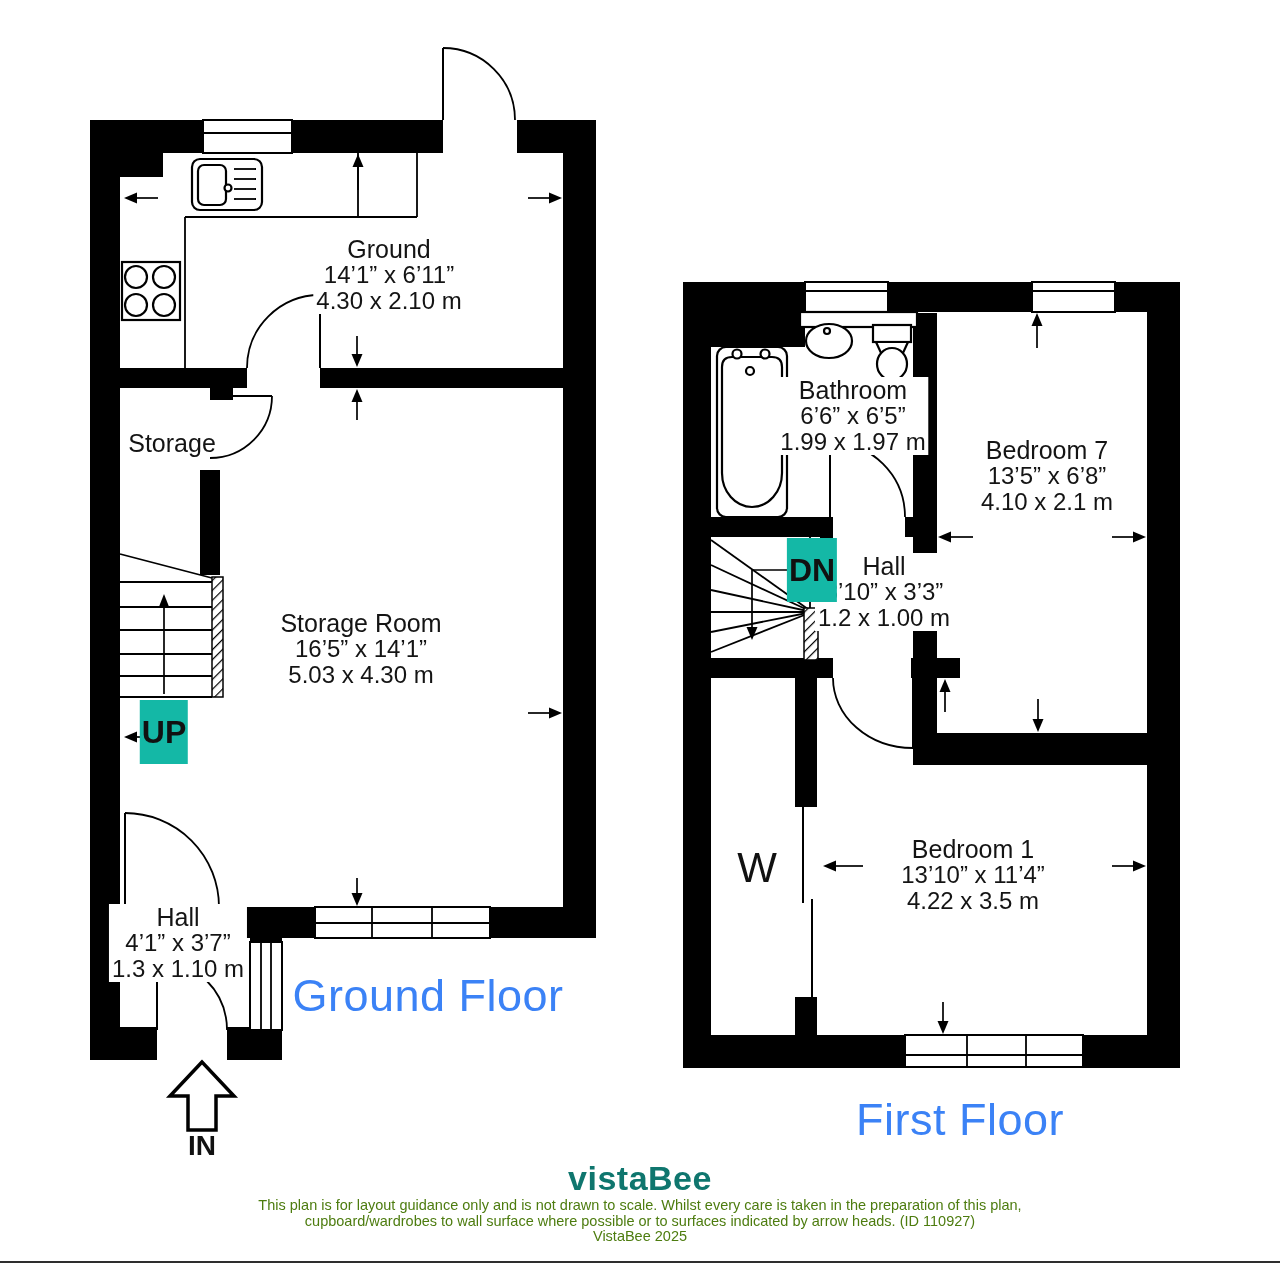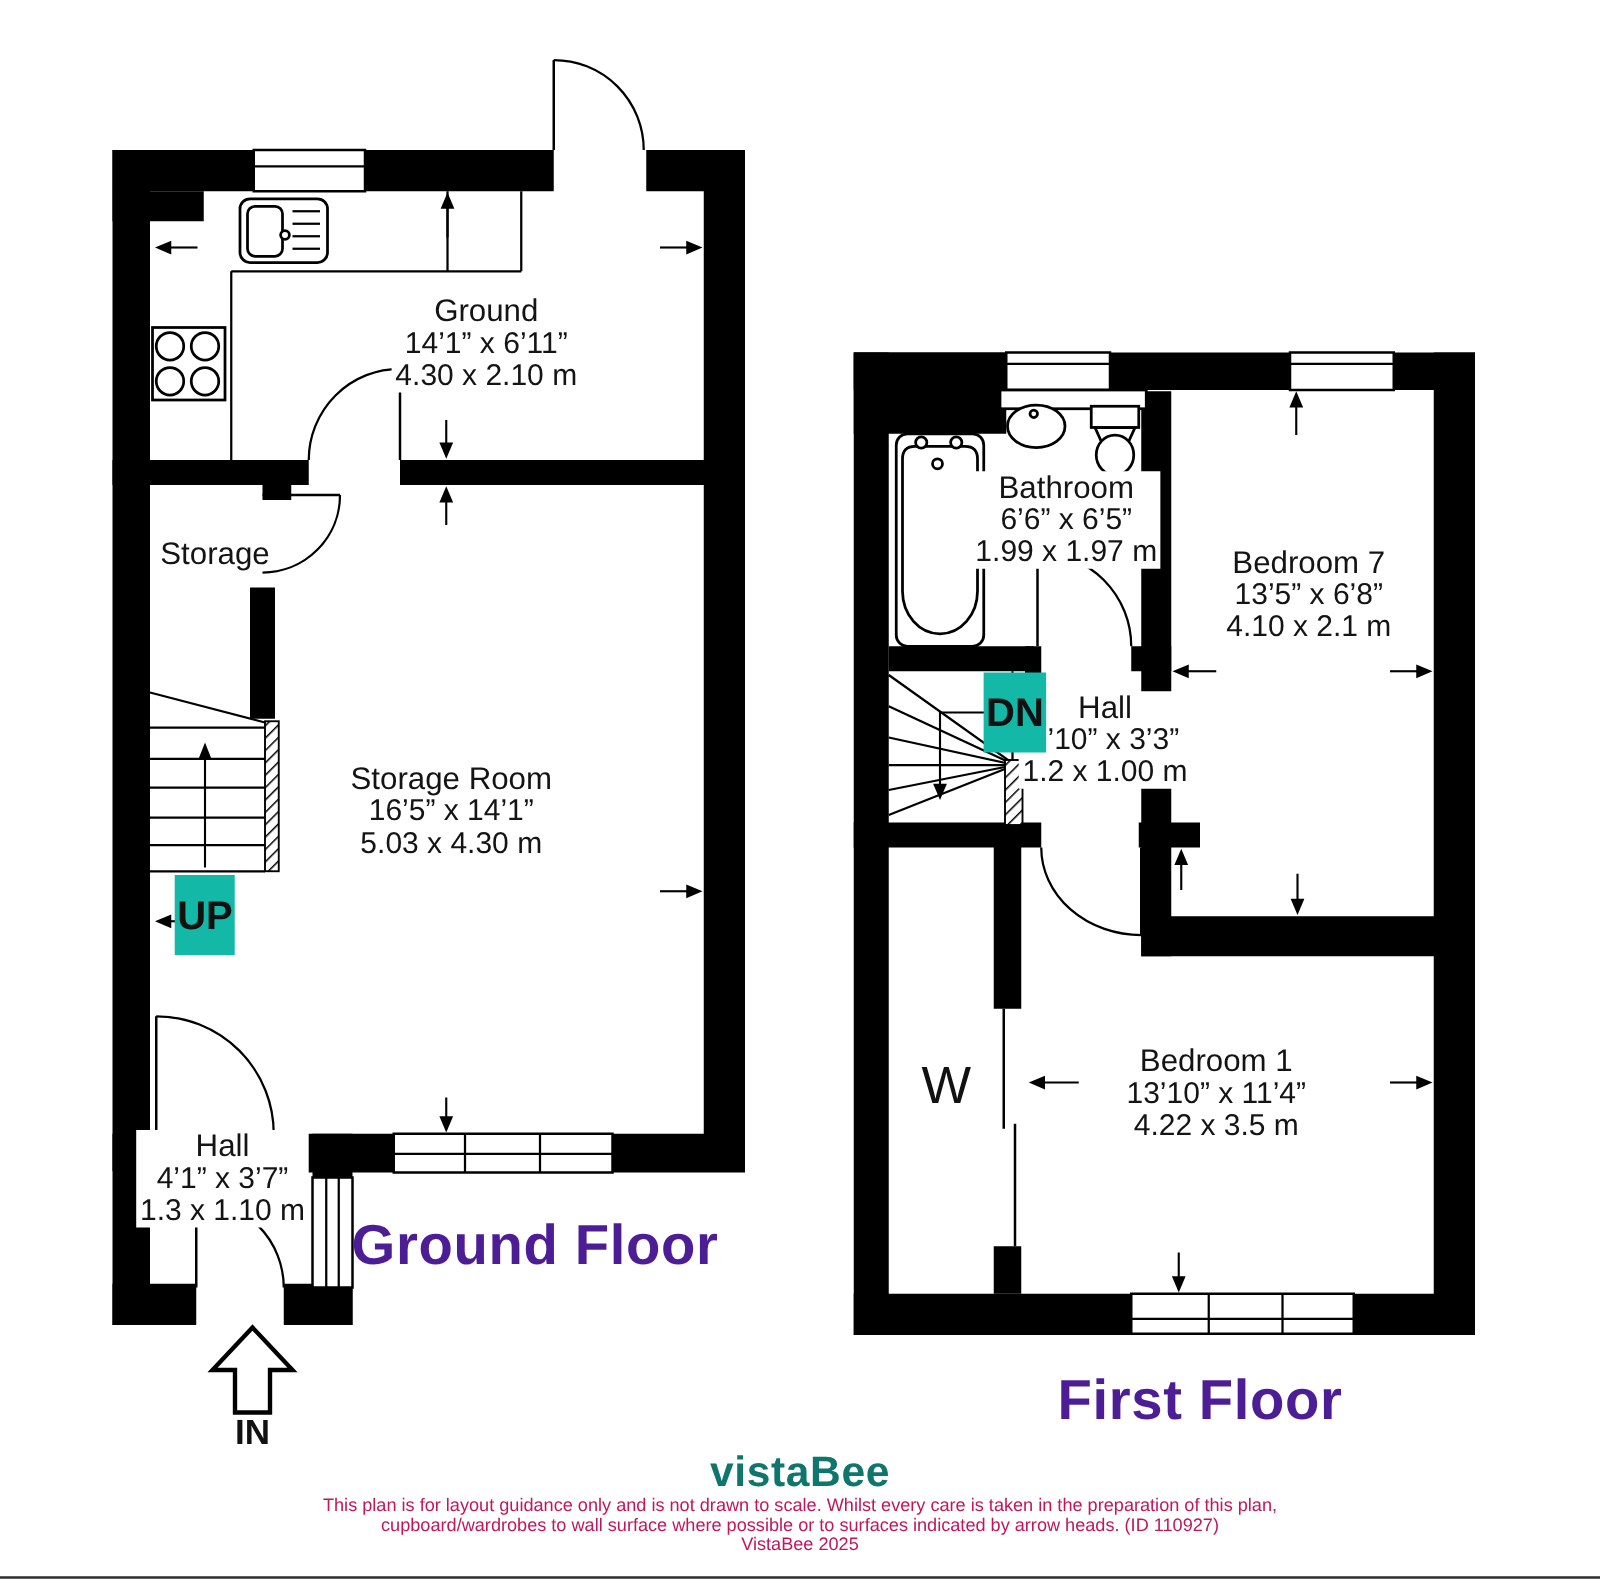--- a/index.html
+++ b/index.html
@@ -10,28 +10,28 @@
   .win{fill:#fff;stroke:#000;stroke-width:2;}
   .ln{stroke:#000;stroke-width:2;fill:none;}
   .thin{stroke:#000;stroke-width:1.8;fill:none;}
   .fix{fill:#fff;stroke:#000;stroke-width:2.2;}
   .arr{stroke:#000;stroke-width:1.7;fill:none;}
   .head{fill:#000;stroke:none;}
   .room-label{position:absolute;transform:translateX(-50%);text-align:center;white-space:nowrap;
               background:#fff;padding:0 3px;line-height:26px;font-size:24px;font-weight:500;color:#141414;}
   .room-name{font-size:25px;font-weight:500;}
   .floor-title{position:absolute;transform:translateX(-50%);white-space:nowrap;
-               font-size:45px;font-weight:700;color:#4c1d95;letter-spacing:0.5px;}
+               font-size:45px;font-weight:400;color:#3b82f6;letter-spacing:0.5px;}
   .stair-label{position:absolute;transform:translateX(-50%);font-size:32px;font-weight:700;
                background:#14b8a6;padding:17px 2px;line-height:30px;}
   .in-label{position:absolute;transform:translateX(-50%);font-size:28px;font-weight:700;line-height:28px;}
   .w-label{position:absolute;transform:translateX(-50%);font-size:42px;font-weight:500;line-height:40px;}
   .footer{position:absolute;left:0;top:1160px;width:1280px;text-align:center;}
   .logo{font-size:34px;font-weight:700;line-height:36px;letter-spacing:0.5px;}
-  .disclaimer{margin-top:2px;font-size:14.5px;line-height:15.6px;font-weight:500;color:#be185d;}
+  .disclaimer{margin-top:2px;font-size:14.5px;line-height:15.6px;font-weight:500;color:#4d7c0f;}
   .bottom-line{position:absolute;left:0;top:1261px;width:1280px;height:2px;background:#2e2e2e;}
 </style>
 </head>
 <body>
 
 <div class="canvas">
 
   <svg width="1280" height="1266" viewBox="0 0 1280 1266">
     <defs>
       <pattern id="hatch" patternUnits="userSpaceOnUse" width="7" height="7" patternTransform="rotate(45)">

